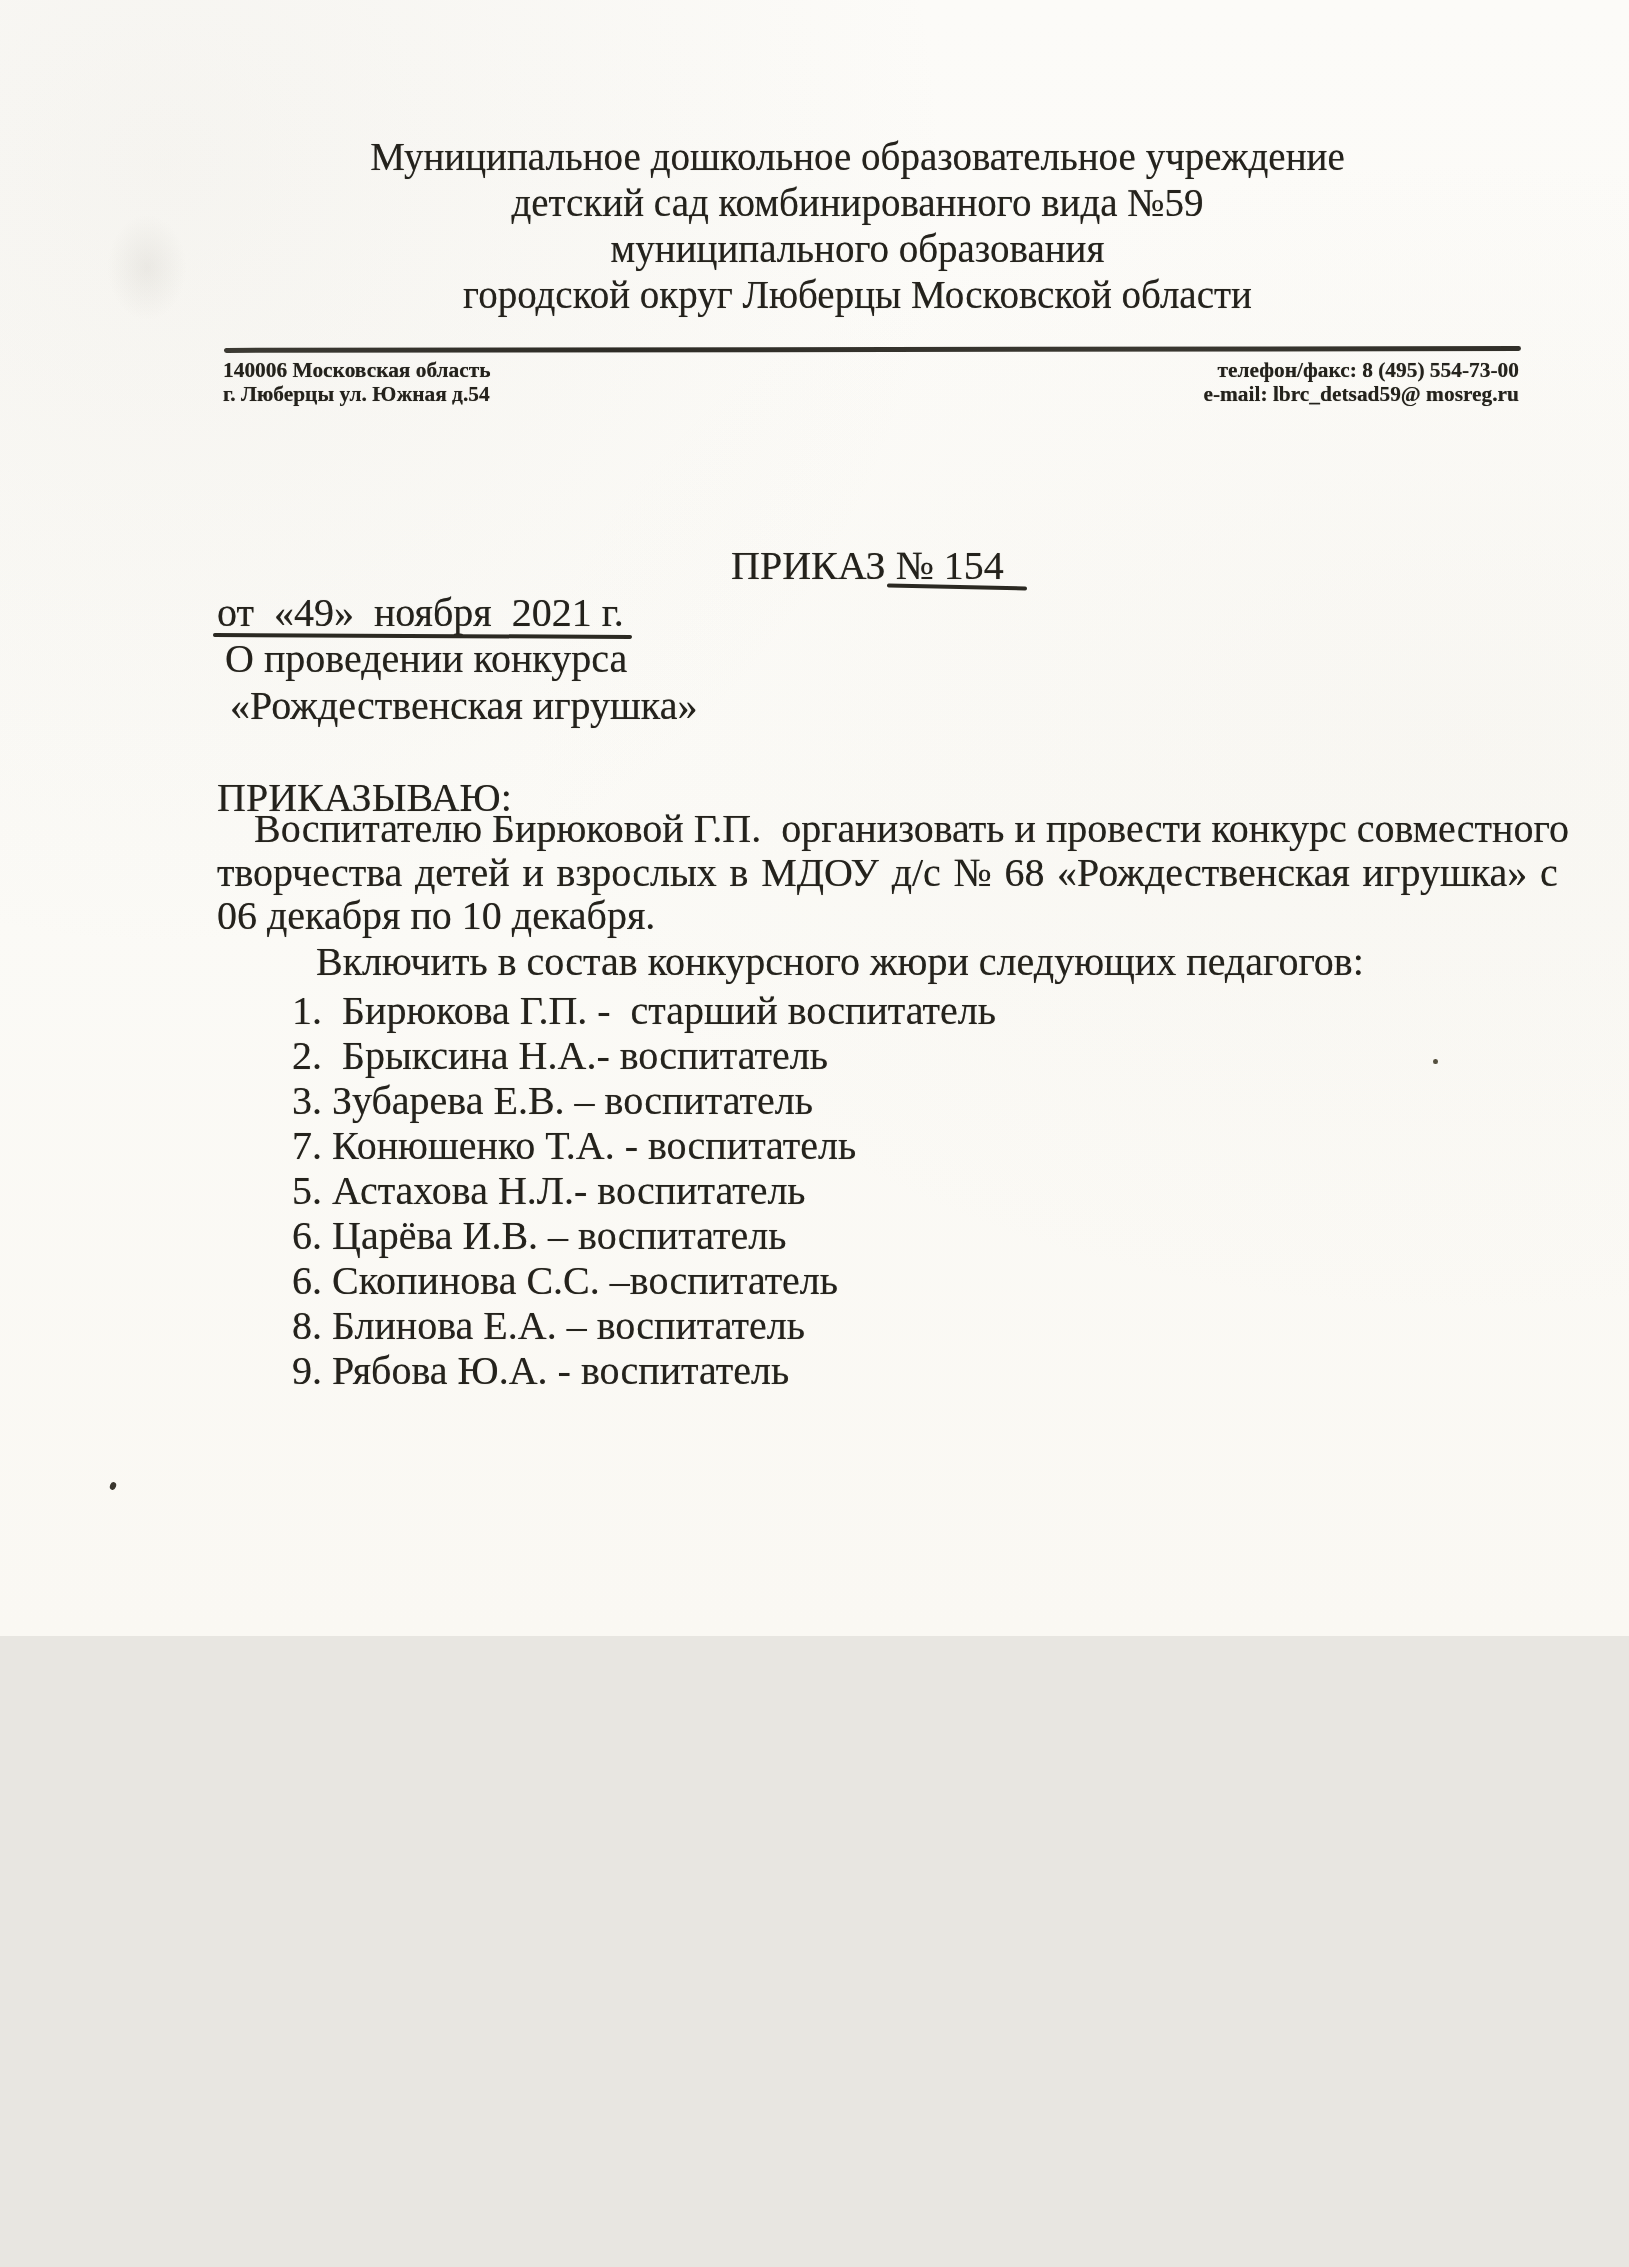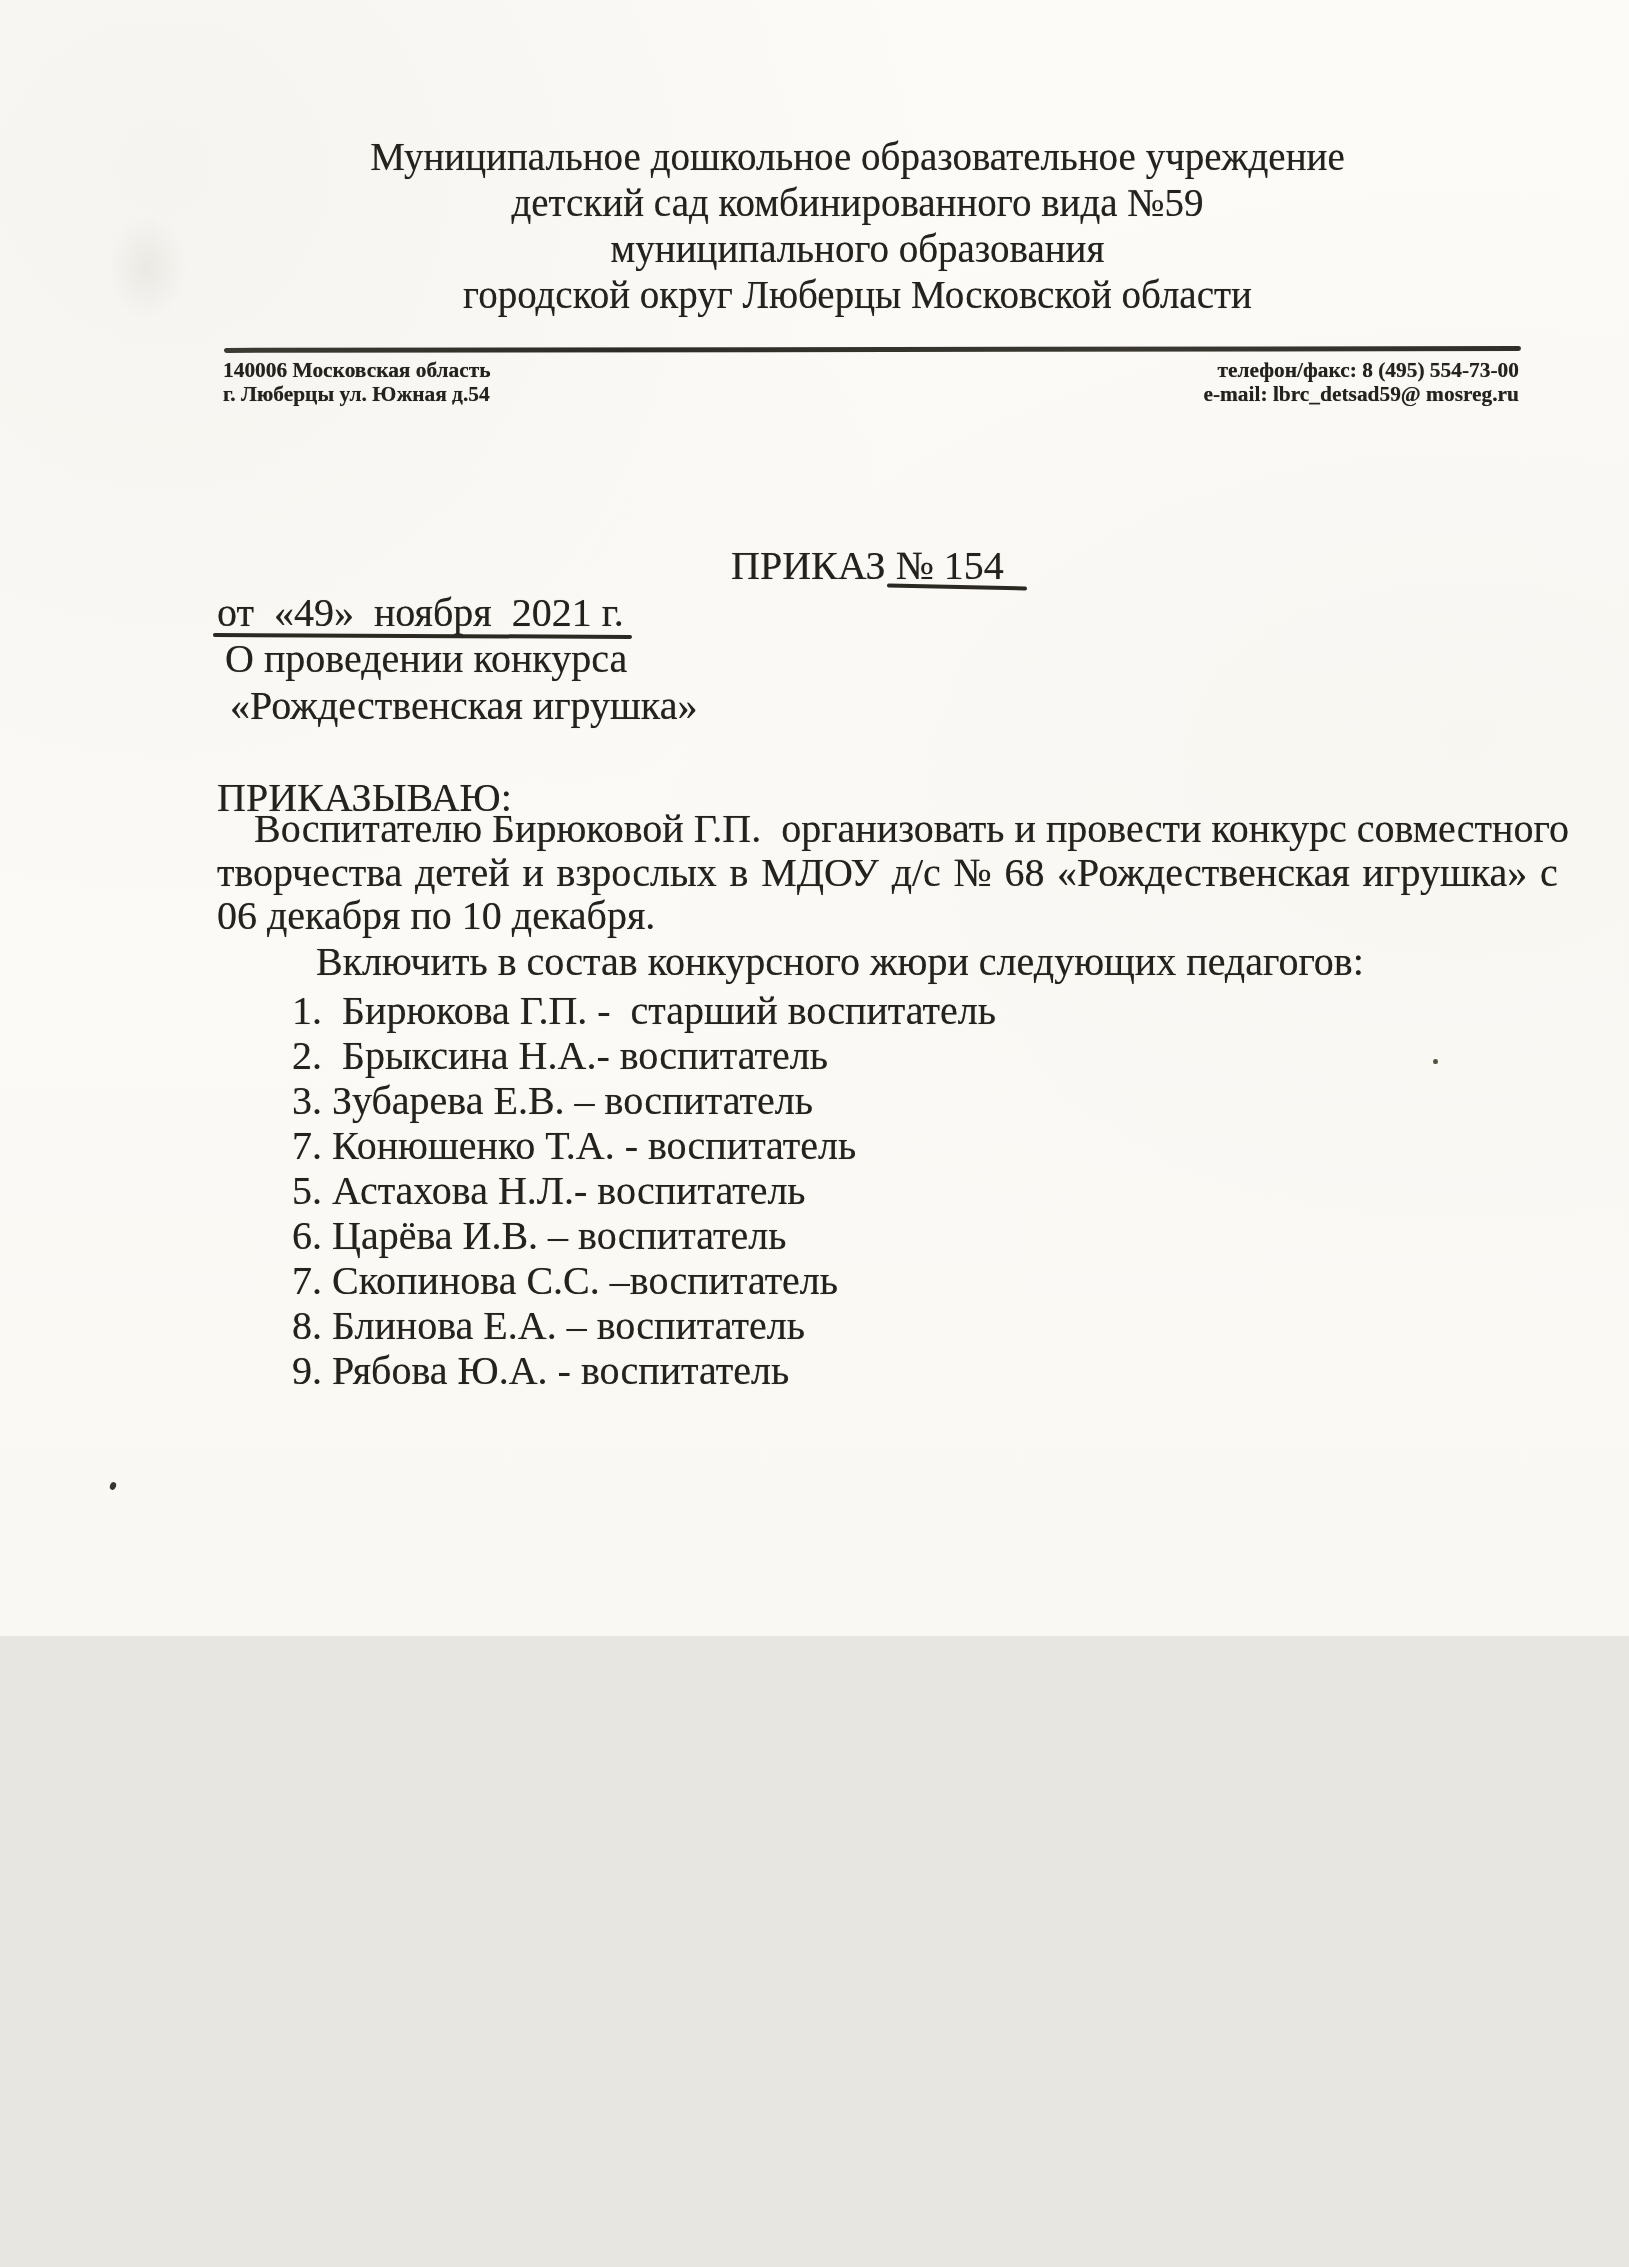--- a/index.html
+++ b/index.html
@@ -90,21 +90,21 @@
   <div class="line t" style="left:217px;top:893px;">06 декабря по 10 декабря.</div>
   <div class="line t" style="left:316px;top:939px;">Включить в состав конкурсного жюри следующих педагогов:</div>
 
   <div id="jury-list">
     <div class="t">1.  Бирюкова Г.П. -  старший воспитатель</div>
     <div class="t">2.  Брыксина Н.А.- воспитатель</div>
     <div class="t">3. Зубарева Е.В. – воспитатель</div>
     <div class="t">7. Конюшенко Т.А. - воспитатель</div>
     <div class="t">5. Астахова Н.Л.- воспитатель</div>
     <div class="t">6. Царёва И.В. – воспитатель</div>
-    <div class="t">7. Скопинова С.С. –воспитатель</div>
+    <div class="t">6. Скопинова С.С. –воспитатель</div>
     <div class="t">8. Блинова Е.А. – воспитатель</div>
     <div class="t">9. Рябова Ю.А. - воспитатель</div>
   </div>
 
 
   <div class="line t big" style="left:328px;top:1847px;line-height:48px;">Заведующий МДОУ д/с № 59</div>
   <div class="line t big" style="left:1074px;top:1847px;line-height:48px;">Т.М.Антонова</div>
 
   <div id="stamp">
     <svg width="337" height="337" viewBox="0 0 378 378">

